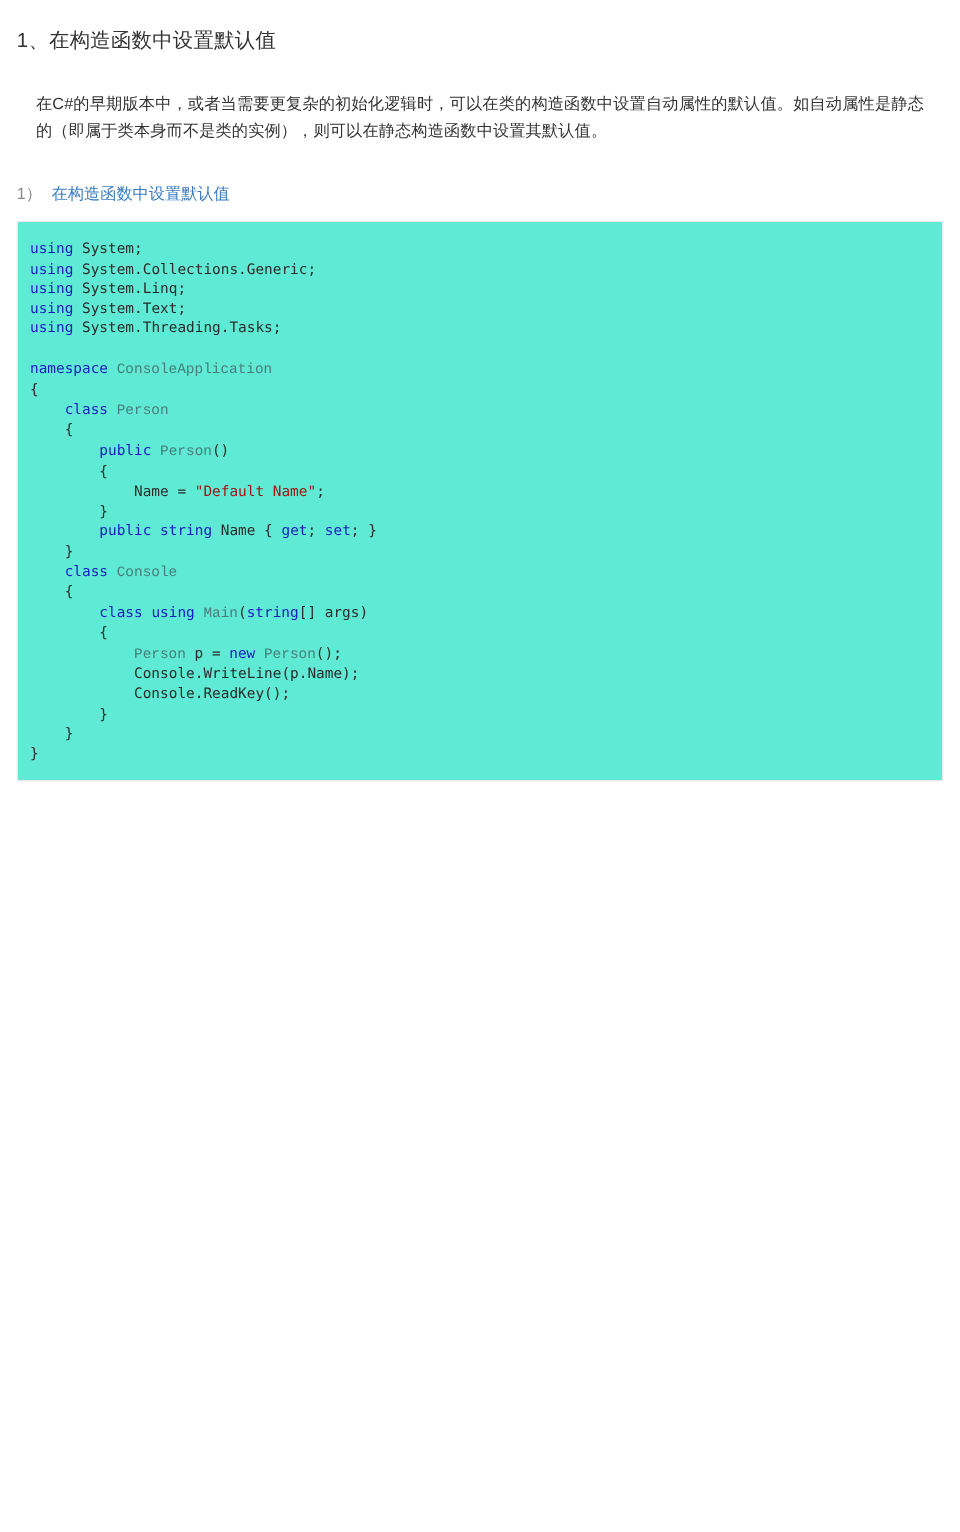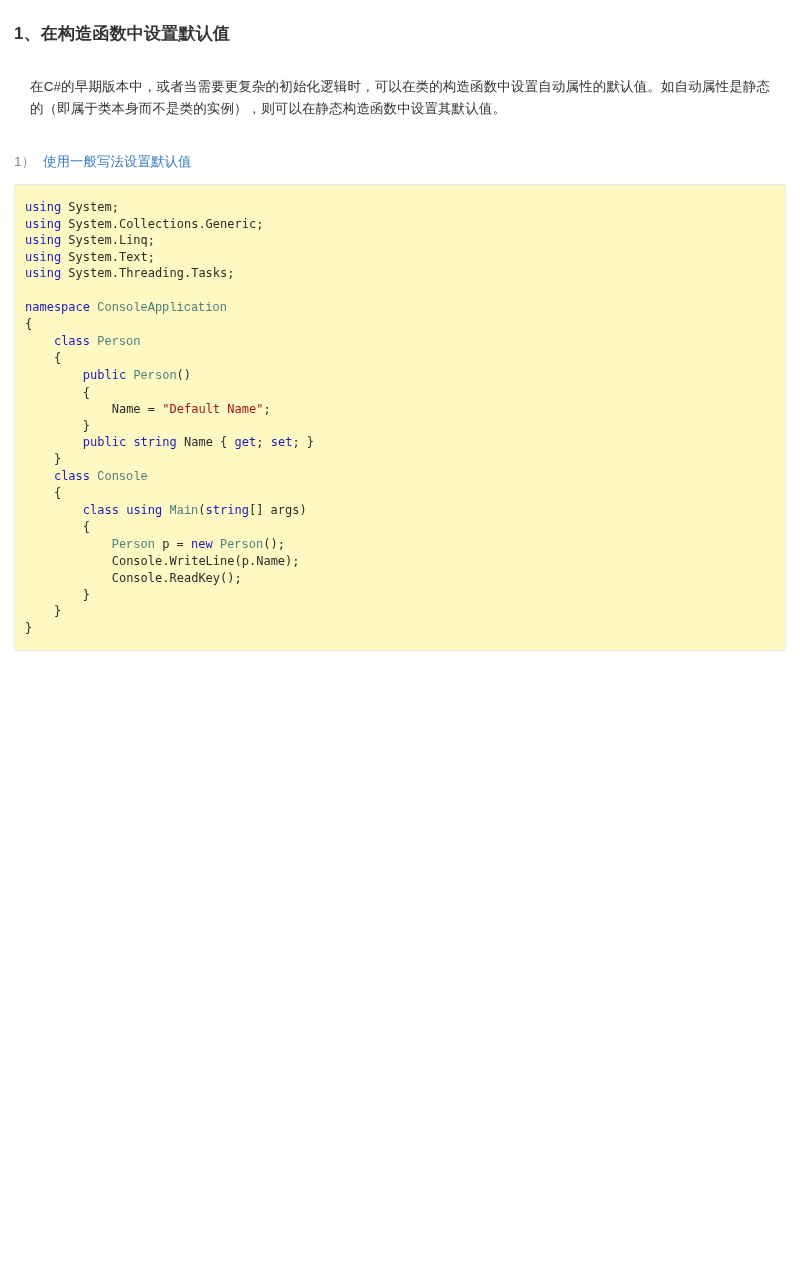--- a/index.html
+++ b/index.html
@@ -20,21 +20,21 @@
     box-sizing: border-box;
     padding: 0;
     position: relative;
   }
 
   
   .section-heading {
     margin: 0;
     padding: 22px 14px 0 14px;
     font-size: 17px;
-    font-weight: 700;
+    font-weight: 400;
     line-height: 24px;
     color: #333333;
     letter-spacing: 0.2px;
   }
 
   
   .body-paragraph {
     margin: 16px;
     padding: 14px 14px 0 14px;
     font-size: 13.5px;
@@ -59,21 +59,21 @@
   .num-item .link {
     color: #3a7cc1;
     text-decoration: none;
     cursor: pointer;
     font-size: 13.5px;
   }
 
   
   .code-wrap {
     margin: 12px 14px 0 14px;
-    background: #fef9c3;
+    background: #5eead4;
     border: 1px solid #eaeaea;
     border-radius: 2px;
     box-shadow: 0 1px 1px rgba(0,0,0,0.02);
     overflow: hidden;
   }
   pre.code {
     margin: 0;
     padding: 14px 10px 14px 10px;
     font-family: "DejaVu Sans Mono", "Liberation Mono", monospace;
     font-size: 12px;
@@ -92,21 +92,21 @@
 </head>
 <body>
 
 <div class="page">
 
   <h2 class="section-heading">1、在构造函数中设置默认值</h2>
 
   <p class="body-paragraph">在C#的早期版本中，或者当需要更复杂的初始化逻辑时，可以在类的构造函数中设置自动属性的默认值。如自动属性是静态的（即属于类本身而不是类的实例），则可以在静态构造函数中设置其默认值。</p>
 
   <div class="num-item">
-    <span class="num">1）</span><a class="link">使用一般写法设置默认值</a>
+    <span class="num">1）</span><a class="link">在构造函数中设置默认值</a>
   </div>
 
   <div class="code-wrap">
     <pre class="code"><span class="kw">using</span> System;
 <span class="kw">using</span> System.Collections.Generic;
 <span class="kw">using</span> System.Linq;
 <span class="kw">using</span> System.Text;
 <span class="kw">using</span> System.Threading.Tasks;
 
 <span class="kw">namespace</span> <span class="typ">ConsoleApplication</span>

